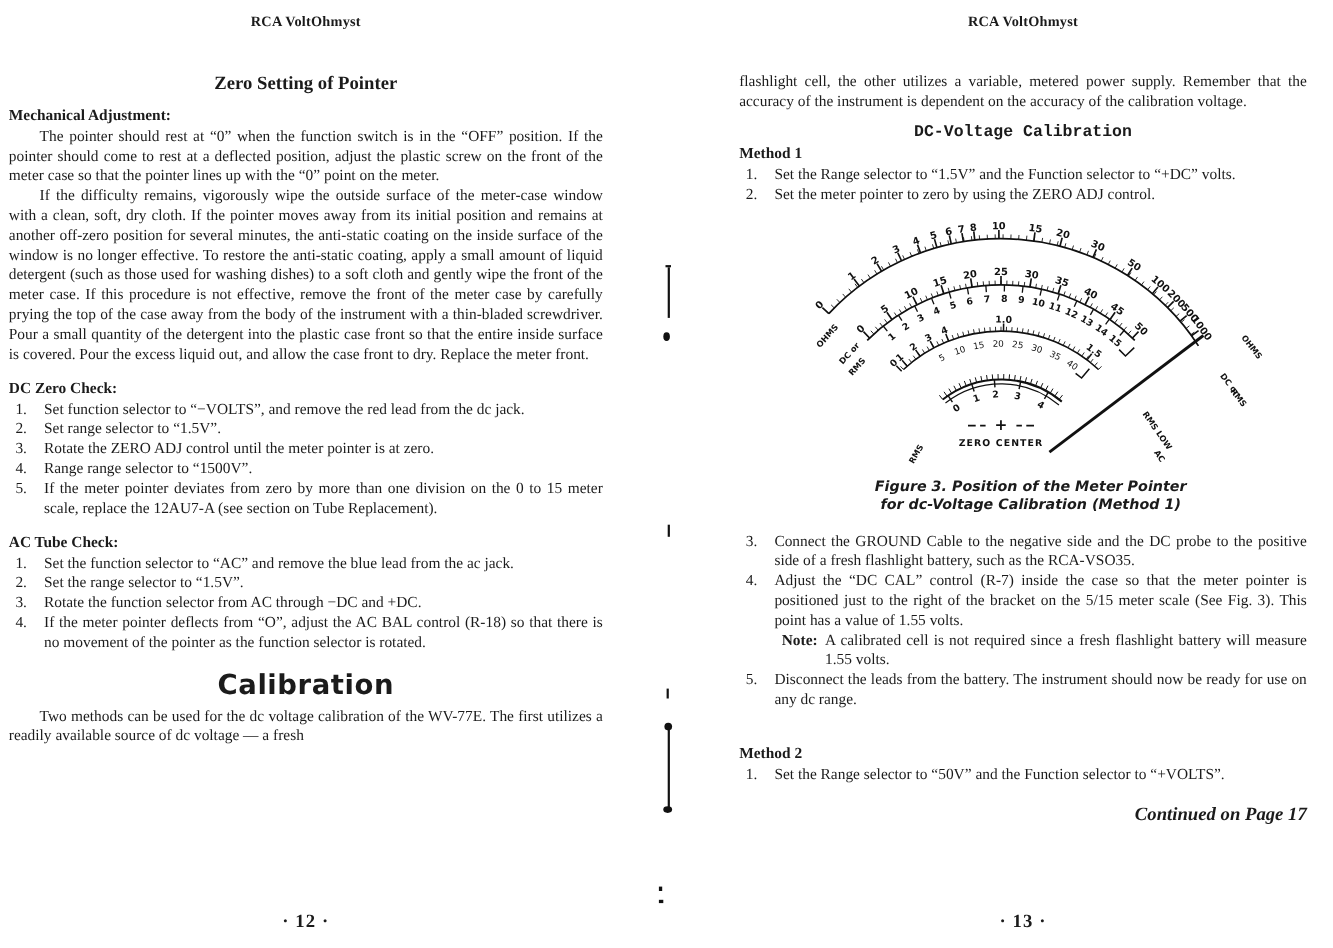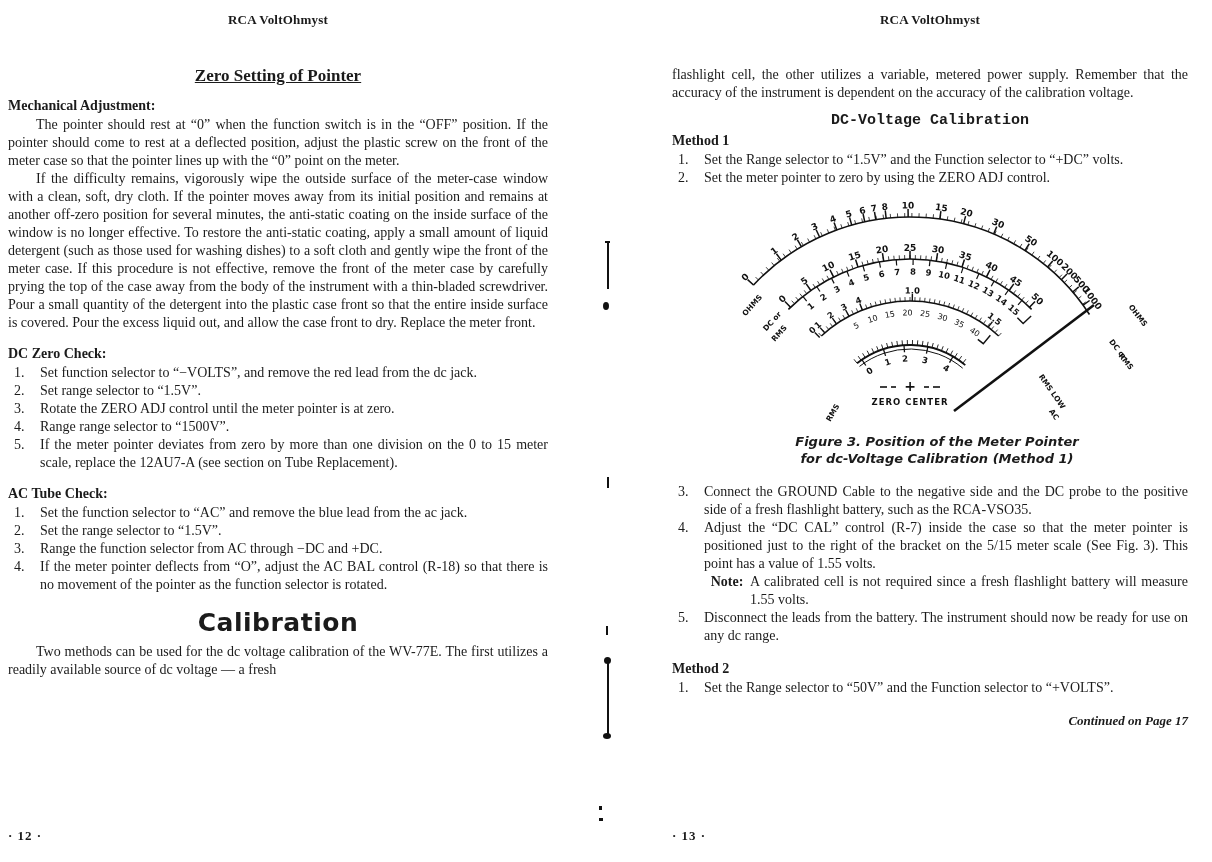--- a/index.html
+++ b/index.html
@@ -12,21 +12,21 @@
   #left-col{left:8px;width:540px;}
   #right-col{left:672px;width:516px;}
 
   .running-head{display:flex;align-items:center;margin-top:12px;height:14px;flex-direction:column;}
   .running-head .rule{flex:1;height:3px;background:#111;}
   .running-head .rule.thin{height:2px;}
   .running-head .head-text{
     font-weight:bold;font-size:13px;padding:0 6px;white-space:nowrap;letter-spacing:.2px;
   }
   .doc-title{
-    text-align:center;font-weight:bold;font-size:17px;margin-top:40px;margin-bottom:8px;text-decoration:underline;
+    text-align:center;font-weight:bold;font-size:17px;margin-top:40px;margin-bottom:8px;
   }
   .sub-head{font-weight:bold;font-size:14px;margin-top:12px;margin-bottom:2px;}
   p.body-par{
     font-size:14px;line-height:18px;text-align:justify;margin:0 0 0 0;
     text-indent:28px;
   }
   p.no-indent{text-indent:0;}
   .num-list{margin-top:2px;}
   .li{display:flex;font-size:14px;line-height:18px;margin:0;}
   .li .num{width:26px;flex:0 0 26px;text-align:left;padding-left:6px;}
@@ -38,25 +38,25 @@
     font-family:"DejaVu Sans", sans-serif;font-weight:bold;font-size:25px;
     text-align:center;margin-top:14px;margin-bottom:6px;letter-spacing:.5px;
   }
   .center-head{text-align:center;font-weight:bold;font-size:15px;margin-top:10px;margin-bottom:4px;font-family:Liberation Mono, monospace;}
   .figure-wrap{margin:14px 0 4px 66px;}
   .fig-caption{
     font-family:"DejaVu Sans", sans-serif;font-weight:bold;font-style:italic;
     font-size:13px;line-height:17px;text-align:center;margin-left:100px;width:330px;
   }
   .continued{
-    text-align:right;font-weight:bold;font-style:italic;font-size:13px;margin-top:16px;
+    text-align:right;font-weight:bold;font-style:italic;font-size:17px;margin-top:16px;
   }
   .page-num{
-    position:absolute;left:0;right:0;top:828px;text-align:left;
-    font-weight:bold;font-size:13px;letter-spacing:1px;
+    position:absolute;left:0;right:0;top:828px;text-align:center;
+    font-weight:bold;font-size:17px;letter-spacing:1px;
   }
   .artifact{position:absolute;background:#111;}
   .artifact.round{border-radius:50%;}
   svg text{font-family:"DejaVu Sans", sans-serif;fill:#111;}
 </style>
 </head>
 <body>
 
 <div class="page-col" id="left-col">
   <div class="running-head">
@@ -100,21 +100,21 @@
     <div class="li">
         <span class="num">1.</span>
         <div class="litext">Set the function selector to “AC” and remove the blue lead from the ac jack.</div>
       </div>
     <div class="li">
         <span class="num">2.</span>
         <div class="litext">Set the range selector to “1.5V”.</div>
       </div>
     <div class="li">
         <span class="num">3.</span>
-        <div class="litext">Range the function selector from AC through −DC and +DC.</div>
+        <div class="litext">Rotate the function selector from AC through −DC and +DC.</div>
       </div>
     <div class="li">
         <span class="num">4.</span>
         <div class="litext">If the meter pointer deflects from “O”, adjust the AC BAL control (R-18) so that there is no movement of the pointer as the function selector is rotated.</div>
       </div>
   </div>
 
   <div class="big-cal-head">Calibration</div>
   <p class="body-par">Two methods can be used for the dc voltage calibration of the WV-77E. The first utilizes a readily available source of dc voltage — a fresh</p>
 
@@ -480,21 +480,21 @@
           <div class="note-text">A calibrated cell is not required since a fresh flashlight battery will measure 1.55 volts.</div>
         </div>
       </div>
     </div>
     <div class="li">
         <span class="num">5.</span>
         <div class="litext">Disconnect the leads from the battery. The instrument should now be ready for use on any dc range.</div>
       </div>
   </div>
 
-  <div class="sub-head" style="margin-top:16px;">Method 2</div>
+  <div class="sub-head" style="margin-top:32px;">Method 2</div>
   <div class="num-list">
     <div class="li">
         <span class="num">1.</span>
         <div class="litext">Set the Range selector to “50V” and the Function selector to “+VOLTS”.</div>
       </div>
   </div>
 
   <div class="continued">Continued on Page 17</div>
 
   <div class="page-num">· 13 ·</div>

